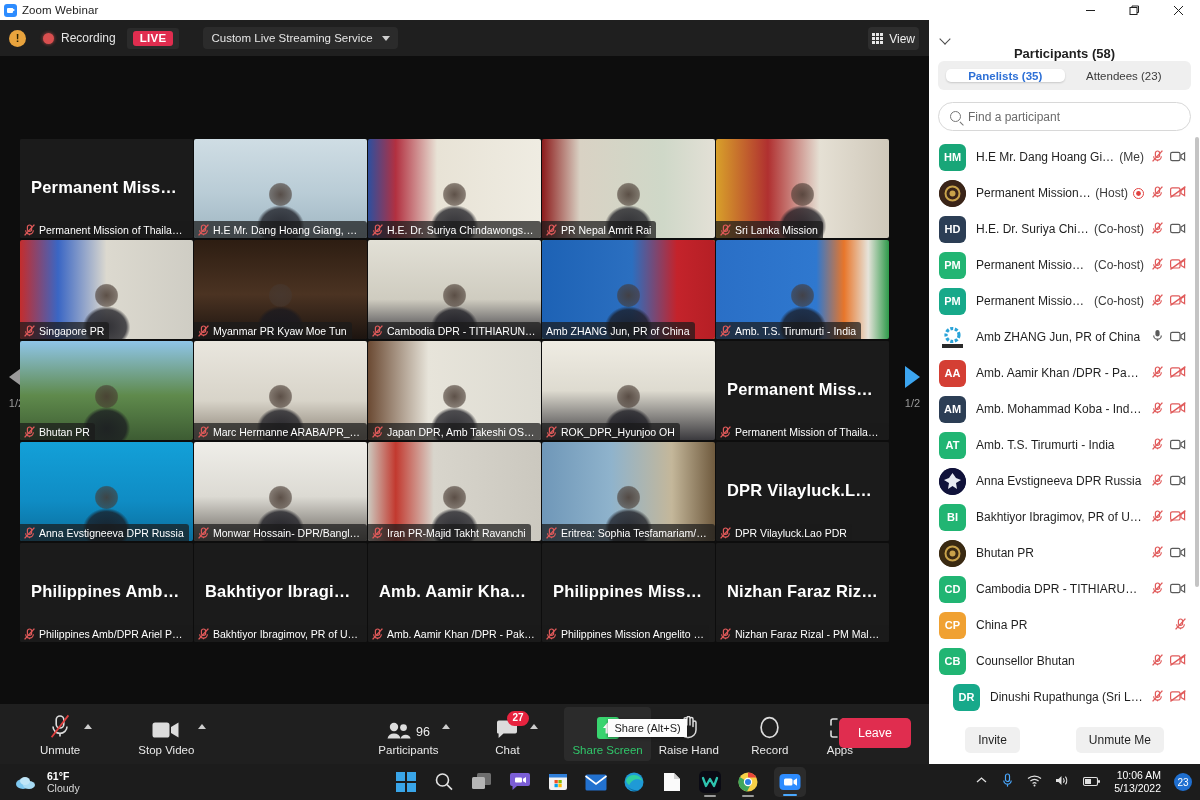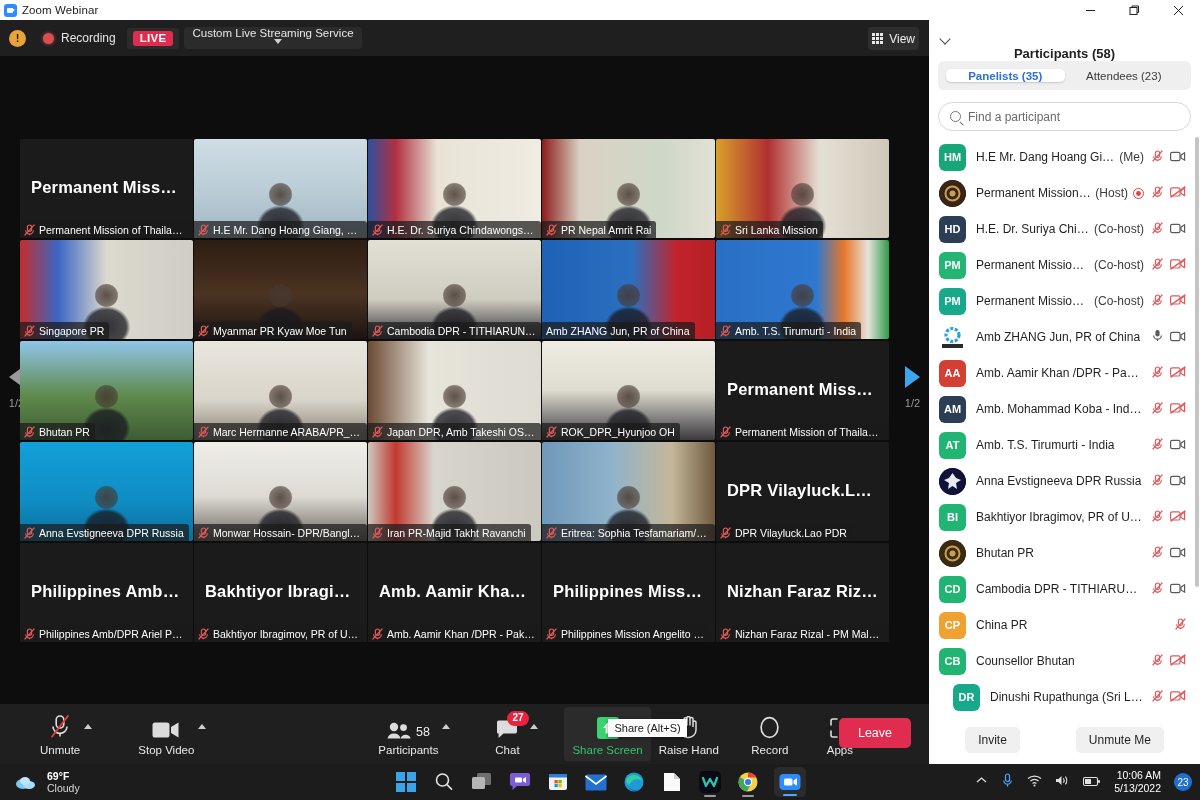--- a/index.html
+++ b/index.html
@@ -57,23 +57,23 @@
   .rec-label { color: #e6e6e6; font-size: 12px; }
   .live-badge {
     margin-left: 11px; background: #2b2b2b; border-radius: 3px;
     padding: 3px 6px; display: flex; align-items: center;
   }
   .live-pill {
     background: #e02d4f; color: #fff; font-size: 11.5px; font-weight: bold;
     padding: 1px 7px 2px; border-radius: 3px; letter-spacing: .3px;
   }
   .stream-select {
-    margin-left: 5px; background: #2b2b2b; border-radius: 4px;
+    margin-left: 24px; background: #2b2b2b; border-radius: 4px;
     height: 22px; display: flex; align-items: center; padding: 0 8px;
-    color: #e6e6e6; font-size: 11.5px; flex-direction: column;
+    color: #e6e6e6; font-size: 11.5px;
   }
   .caret-down {
     margin-left: 9px; width: 0; height: 0;
     border-left: 4px solid transparent; border-right: 4px solid transparent;
     border-top: 5px solid #cfcfcf;
   }
   .view-btn {
     position: absolute; right: 10px; top: 7px;
     background: #2e2e2e; border-radius: 4px; height: 23px;
     display: flex; align-items: center; padding: 0 4px;
@@ -751,21 +751,21 @@
         <span class="chev"></span>
       </div>
       <div class="ctl" style="margin-left: 168px;">
         <div class="ico">
           <svg width="24" height="17" viewBox="0 0 24 17">
             <circle cx="7" cy="5" r="4.2" fill="#dcdcdc"></circle>
             <circle cx="16.5" cy="5.6" r="3.4" fill="#dcdcdc"></circle>
             <path d="M0.5 16.5 a6.7 6.7 0 0 1 13 0 Z" fill="#dcdcdc"></path>
             <path d="M13.6 16.5 a5.2 5.2 0 0 1 10 0 Z" fill="#dcdcdc"></path>
           </svg>
-          <span class="count-inline">58</span>
+          <span class="count-inline">96</span>
         </div>
         <div class="lbl">Participants</div>
         <span class="chev"></span>
       </div>
       <div class="ctl" style="margin-left: 34px;">
         <div class="ico">
           <svg width="22" height="19" viewBox="0 0 22 19">
             <path d="M1 2.4 a1.8 1.8 0 0 1 1.8-1.8 h16.4 a1.8 1.8 0 0 1 1.8 1.8 v9.4 a1.8 1.8 0 0 1-1.8 1.8 H7.5 L2.6 18 V13.6 h-0.8 A1.8 1.8 0 0 1 1 11.8 Z" fill="#dcdcdc"></path>
           </svg>
         </div>
@@ -1134,21 +1134,21 @@
   <div class="taskbar">
     <div class="weather">
       <div class="cloud-ico">
         <svg width="24" height="16" viewBox="0 0 24 16">
           <ellipse cx="9" cy="10" rx="7" ry="5" fill="#7ec8f0"></ellipse>
           <ellipse cx="15" cy="11" rx="6" ry="4" fill="#a8dcf5"></ellipse>
           <ellipse cx="11" cy="7" rx="5" ry="4" fill="#bfe6f8"></ellipse>
         </svg>
       </div>
       <div class="wx-text">
-        <div class="wx-temp">69°F</div>
+        <div class="wx-temp">61°F</div>
         <div class="wx-cond">Cloudy</div>
       </div>
     </div>
 
     <div class="tb-apps" id="taskbar-apps">
         <div class="tb-app">
           <svg width="20" height="20" viewBox="0 0 20 20">
             <rect x="0" y="0" width="9" height="9" fill="#39a5e8"></rect>
             <rect x="11" y="0" width="9" height="9" fill="#39a5e8"></rect>
             <rect x="0" y="11" width="9" height="9" fill="#39a5e8"></rect>

